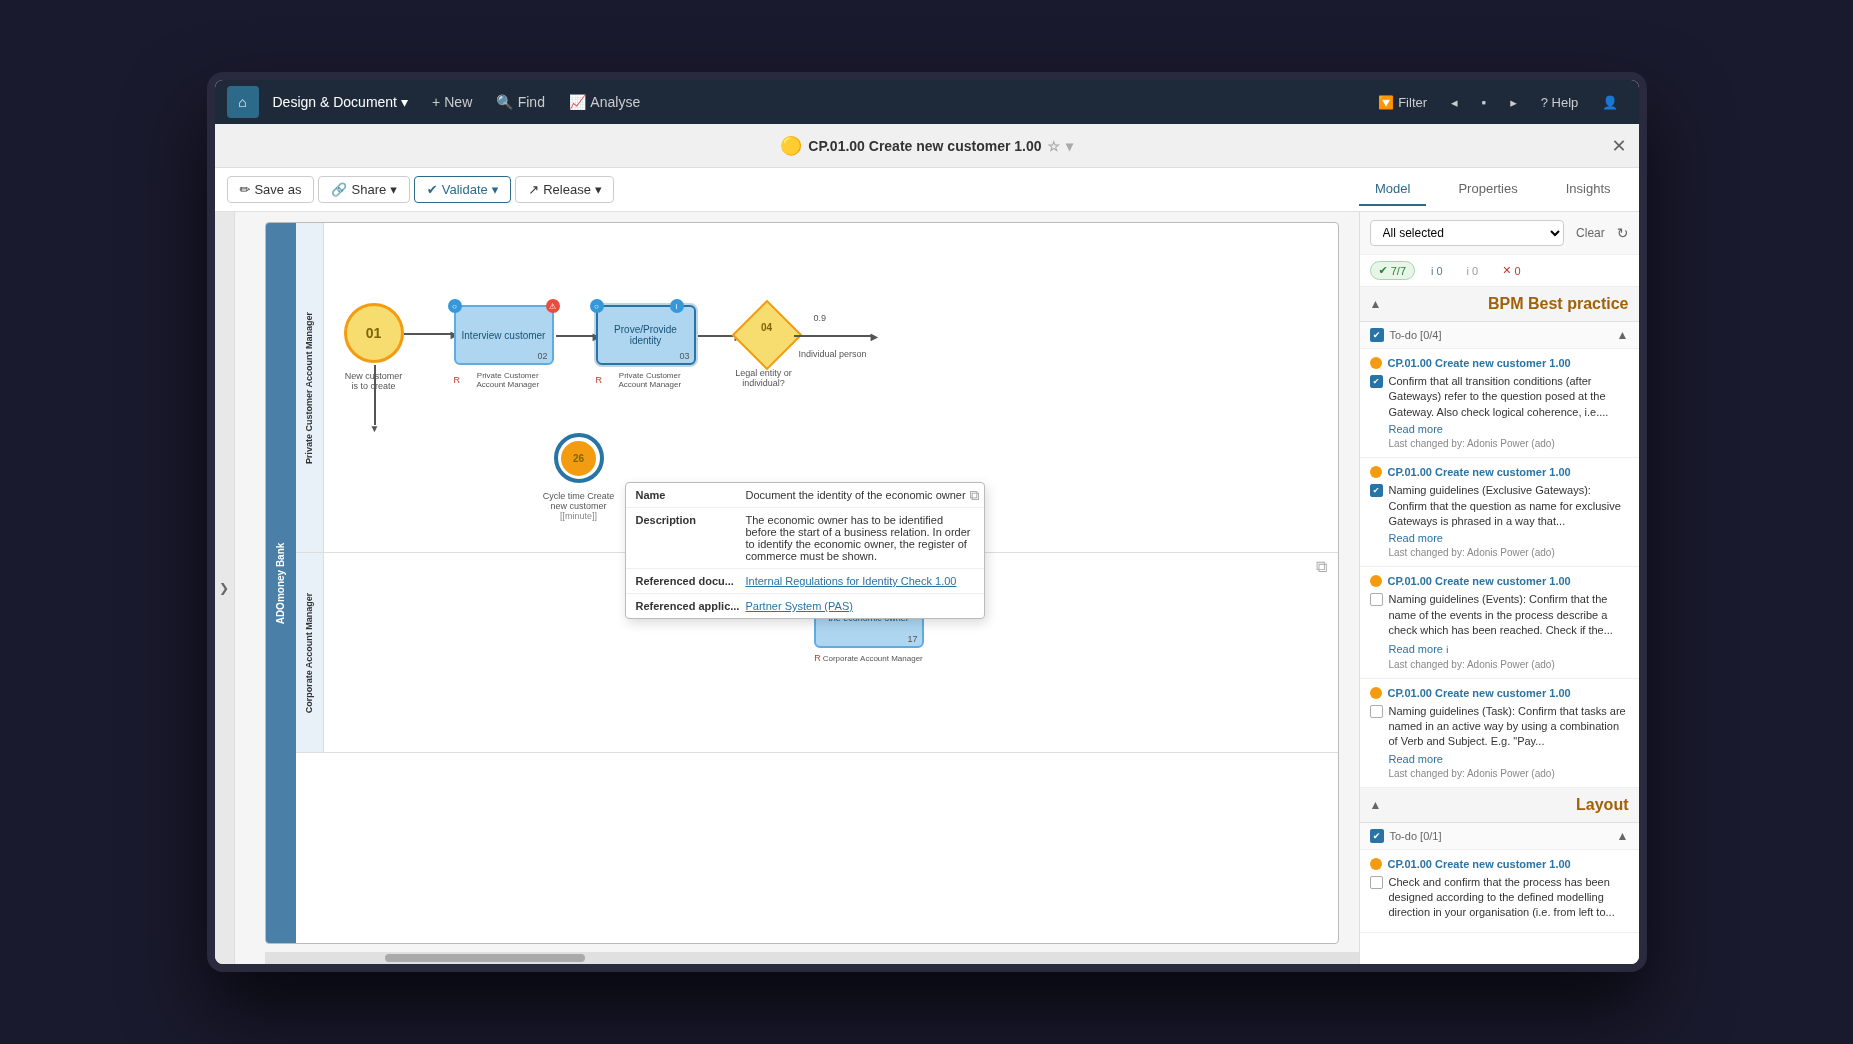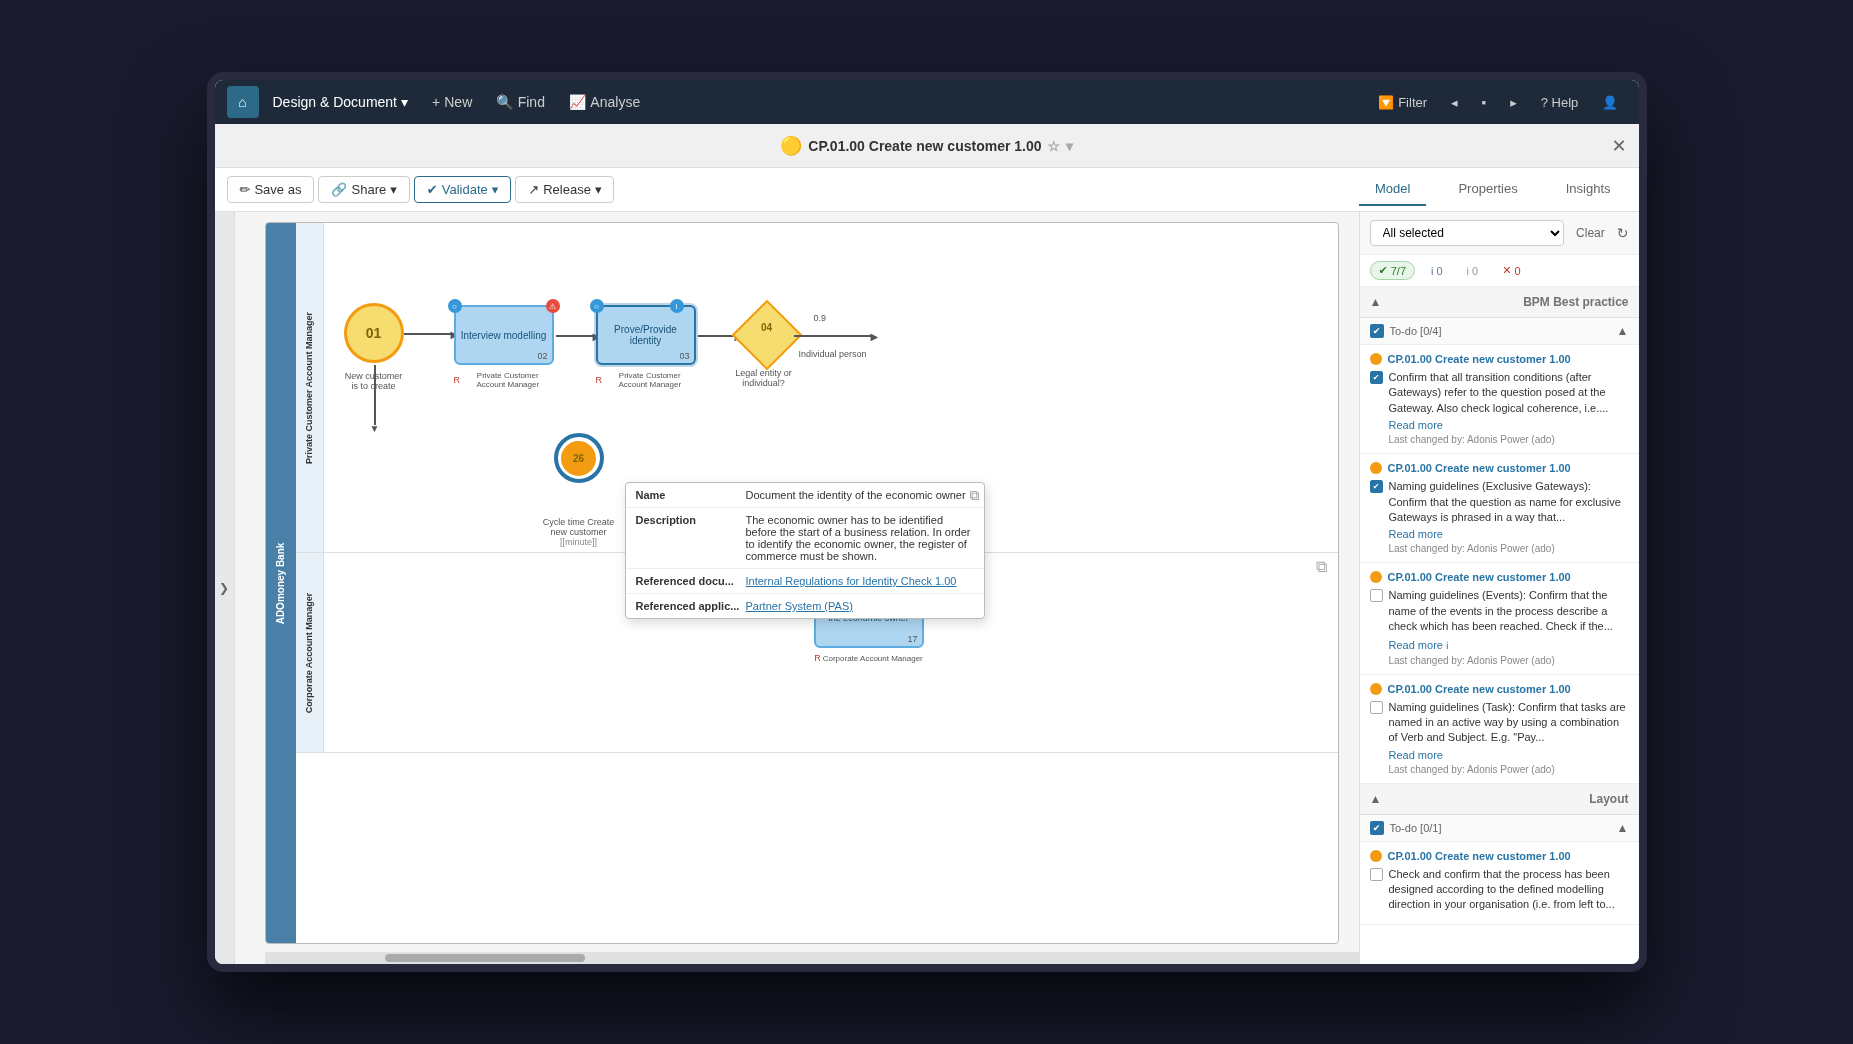--- a/index.html
+++ b/index.html
@@ -329,21 +329,21 @@
       flex: 1; overflow-y: auto;
     }
     .section-header {
       display: flex; align-items: center; justify-content: space-between;
       padding: 8px 10px;
       background: #f5f5f5;
       border-bottom: 1px solid #e0e0e0;
       cursor: pointer;
     }
     .section-title {
-      font-size: 12px; font-weight: 600; color: #737373;
+      font-size: 16px; font-weight: 600; color: #a16207;
     }
     .section-check {
       display: flex; align-items: center; gap: 6px;
     }
     .check-box {
       width: 14px; height: 14px;
       background: #2874a6;
       border-radius: 2px;
       display: flex; align-items: center; justify-content: center;
       color: #fff; font-size: 9px;
@@ -510,21 +510,21 @@
                     </div>
                   </div>
                   <div style="position:absolute;left:20px;top:148px;width:60px;font-size:9px;text-align:center;color:#555;">New customer is to create</div>
 
                   <div style="position:absolute;top:110px;left:80px;width:50px;height:2px;background:#555;"></div>
                   <div style="position:absolute;top:106px;left:127px;font-size:10px;color:#555;">▶</div>
 
                   <div class="process-node" style="width:100px;height:60px;left:130px;top:82px;">
                     <div style="position:absolute;top:-8px;left:-8px;width:14px;height:14px;background:#3498db;border-radius:50%;display:flex;align-items:center;justify-content:center;color:#fff;font-size:8px;">○</div>
                     <div style="position:absolute;top:-8px;right:-8px;width:14px;height:14px;background:#e74c3c;border-radius:50%;display:flex;align-items:center;justify-content:center;color:#fff;font-size:8px;">⚠</div>
-                    <span style="font-size:10px;font-weight:500;">Interview modelling</span>
+                    <span style="font-size:10px;font-weight:500;">Interview customer</span>
                     <span class="node-number">02</span>
                   </div>
                   <div style="position:absolute;left:130px;top:148px;width:100px;font-size:8px;text-align:center;color:#555;display:flex;align-items:center;justify-content:center;gap:2px;">
                     <span style="color:#c0392b;font-size:9px;">R</span> Private Customer Account Manager
                   </div>
 
                   <div style="position:absolute;top:112px;left:232px;width:40px;height:2px;background:#555;"></div>
                   <div style="position:absolute;top:108px;left:269px;font-size:10px;color:#555;">▶</div>
 
                   <div class="process-node selected" style="width:100px;height:60px;left:272px;top:82px;">
@@ -551,21 +551,21 @@
                   <div style="position:absolute;top:90px;left:490px;font-size:9px;color:#555;">0.9</div>
                   <div style="position:absolute;top:126px;left:475px;font-size:9px;color:#555;">Individual person</div>
 
                   <div style="position:absolute;left:230px;top:210px;">
                     <div style="width:50px;height:50px;border-radius:50%;background:#fff;border:4px solid #2874a6;display:flex;align-items:center;justify-content:center;">
                       <div style="width:35px;height:35px;border-radius:50%;border:3px solid #f39c12;background:#f39c12;display:flex;align-items:center;justify-content:center;font-size:10px;font-weight:bold;color:#7d6608;">
                         <span>26</span>
                       </div>
                     </div>
                   </div>
-                  <div style="position:absolute;left:210px;top:268px;width:90px;font-size:9px;text-align:center;color:#555;margin-top:26px;">Cycle time Create new customer<br><span style="font-size:9px;color:#888;">[[minute]]</span></div>
+                  <div style="position:absolute;left:210px;top:268px;width:90px;font-size:9px;text-align:center;color:#555;">Cycle time Create new customer<br><span style="font-size:9px;color:#888;">[[minute]]</span></div>
 
                   <div style="position:absolute;left:50px;top:142px;width:2px;height:60px;background:#555;"></div>
                   <div style="position:absolute;left:46px;top:200px;font-size:10px;color:#555;">▼</div>
                 </div>
               </div>
 
               <div class="lane" style="height: 200px;">
                 <div class="lane-label-col">
                   <div class="lane-label">Corporate Account Manager</div>
                 </div>

